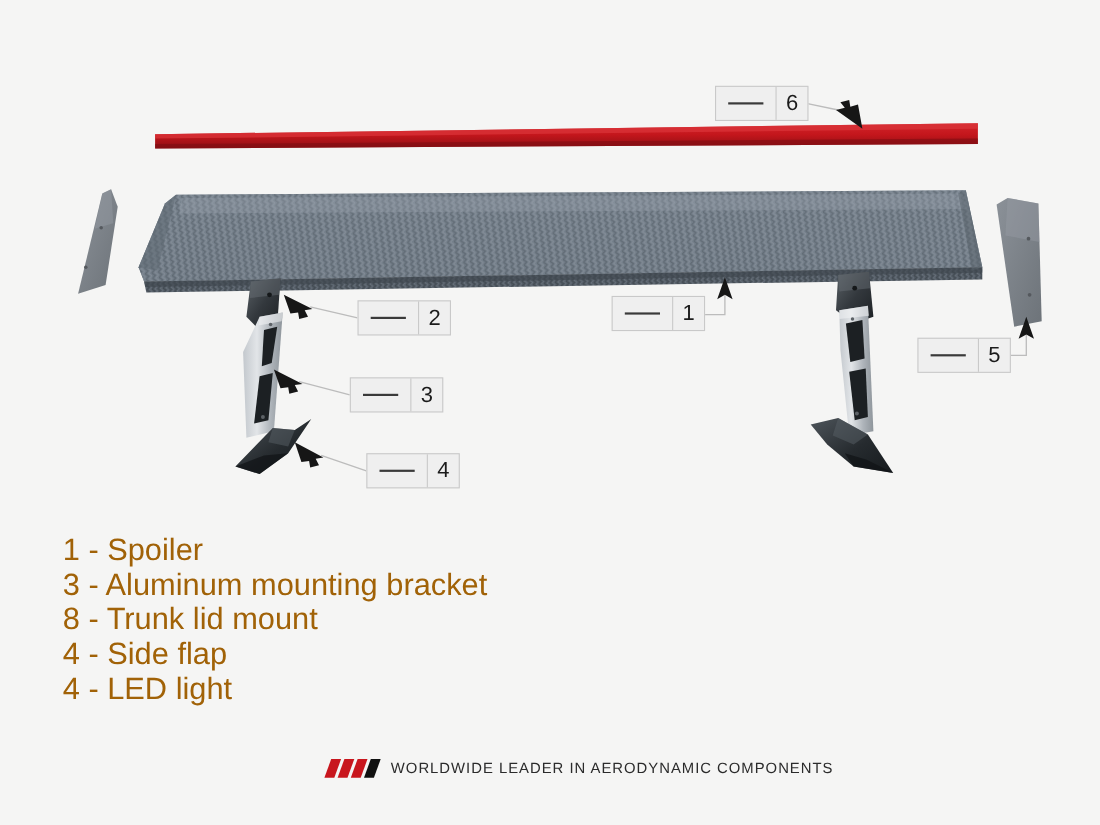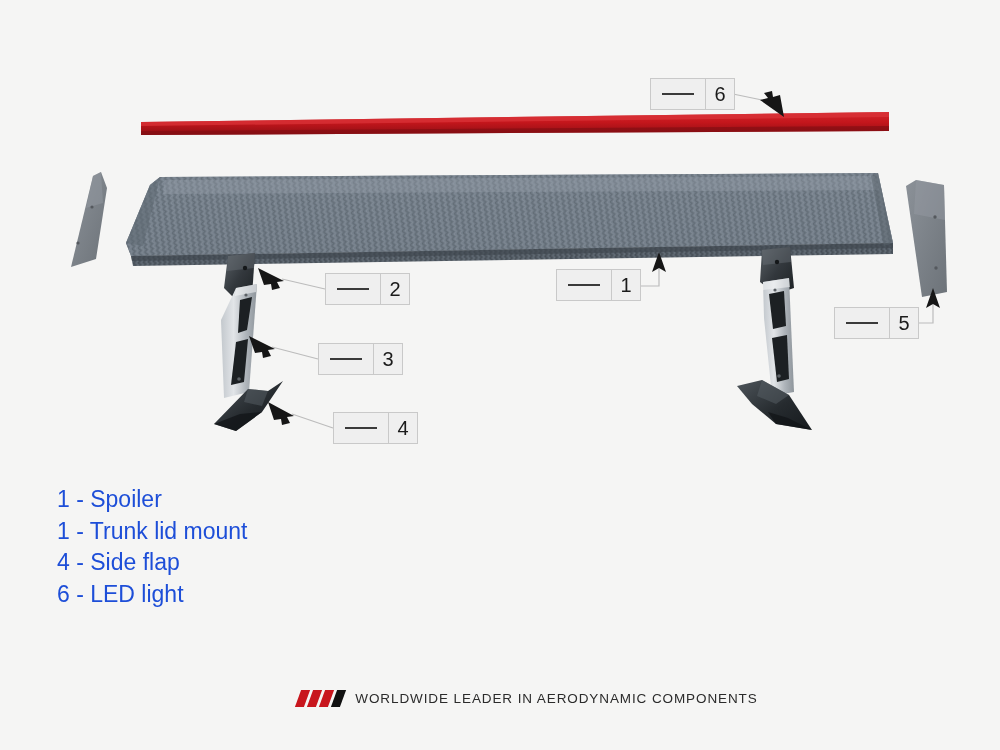--- a/index.html
+++ b/index.html
@@ -61,23 +61,23 @@
   }
 
   
   .legend {
     position: absolute;
     left: 57px;
     top: 484px;
     z-index: 20;
   }
   .legend-row {
-    font-size: 23px;
+    font-size: 28px;
     line-height: 31.5px;
-    color: #1d4ed8;
+    color: #a16207;
     white-space: nowrap;
     font-family: "Liberation Sans", sans-serif;
   }
 
   
   .footer {
     position: absolute;
     left: 0;
     top: 690px;
     width: 1000px;
@@ -303,23 +303,24 @@
   </div>
   <div class="callout" style="left:650px; top:78px;">
     <span class="dashcell">
         <i></i>
       </span>
     <span class="numcell">6</span>
   </div>
 
   <div class="legend">
     <div class="legend-row">1 - Spoiler</div>
-    <div class="legend-row">1 - Trunk lid mount</div>
+    <div class="legend-row">3 - Aluminum mounting bracket</div>
+    <div class="legend-row">8 - Trunk lid mount</div>
     <div class="legend-row">4 - Side flap</div>
-    <div class="legend-row">6 - LED light</div>
+    <div class="legend-row">4 - LED light</div>
   </div>
 
   <div class="footer">
     <span class="brand-mark">
       <span class="r"></span>
         <span class="r"></span>
         <span class="r"></span>
         <span class="k"></span>
     </span>
     <span class="tagline">WORLDWIDE LEADER IN AERODYNAMIC COMPONENTS</span>

